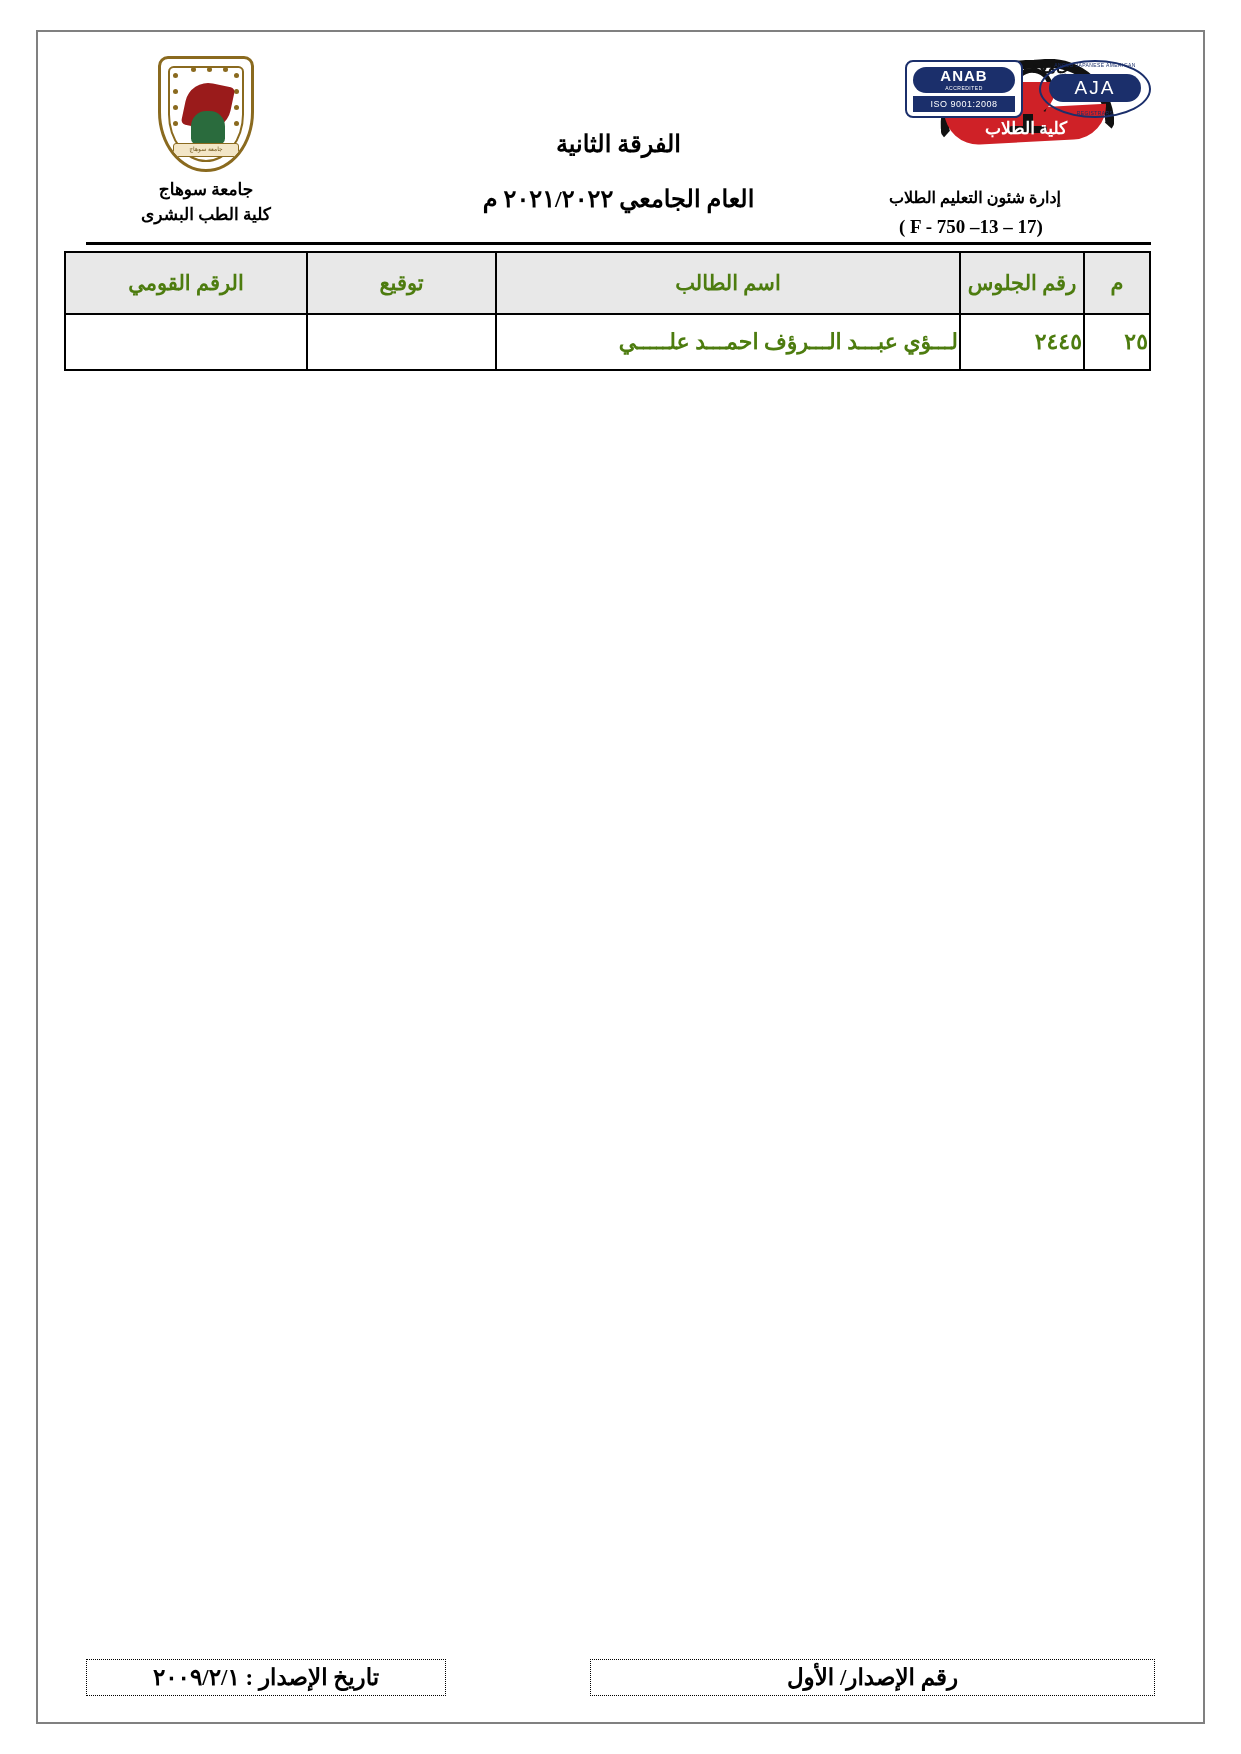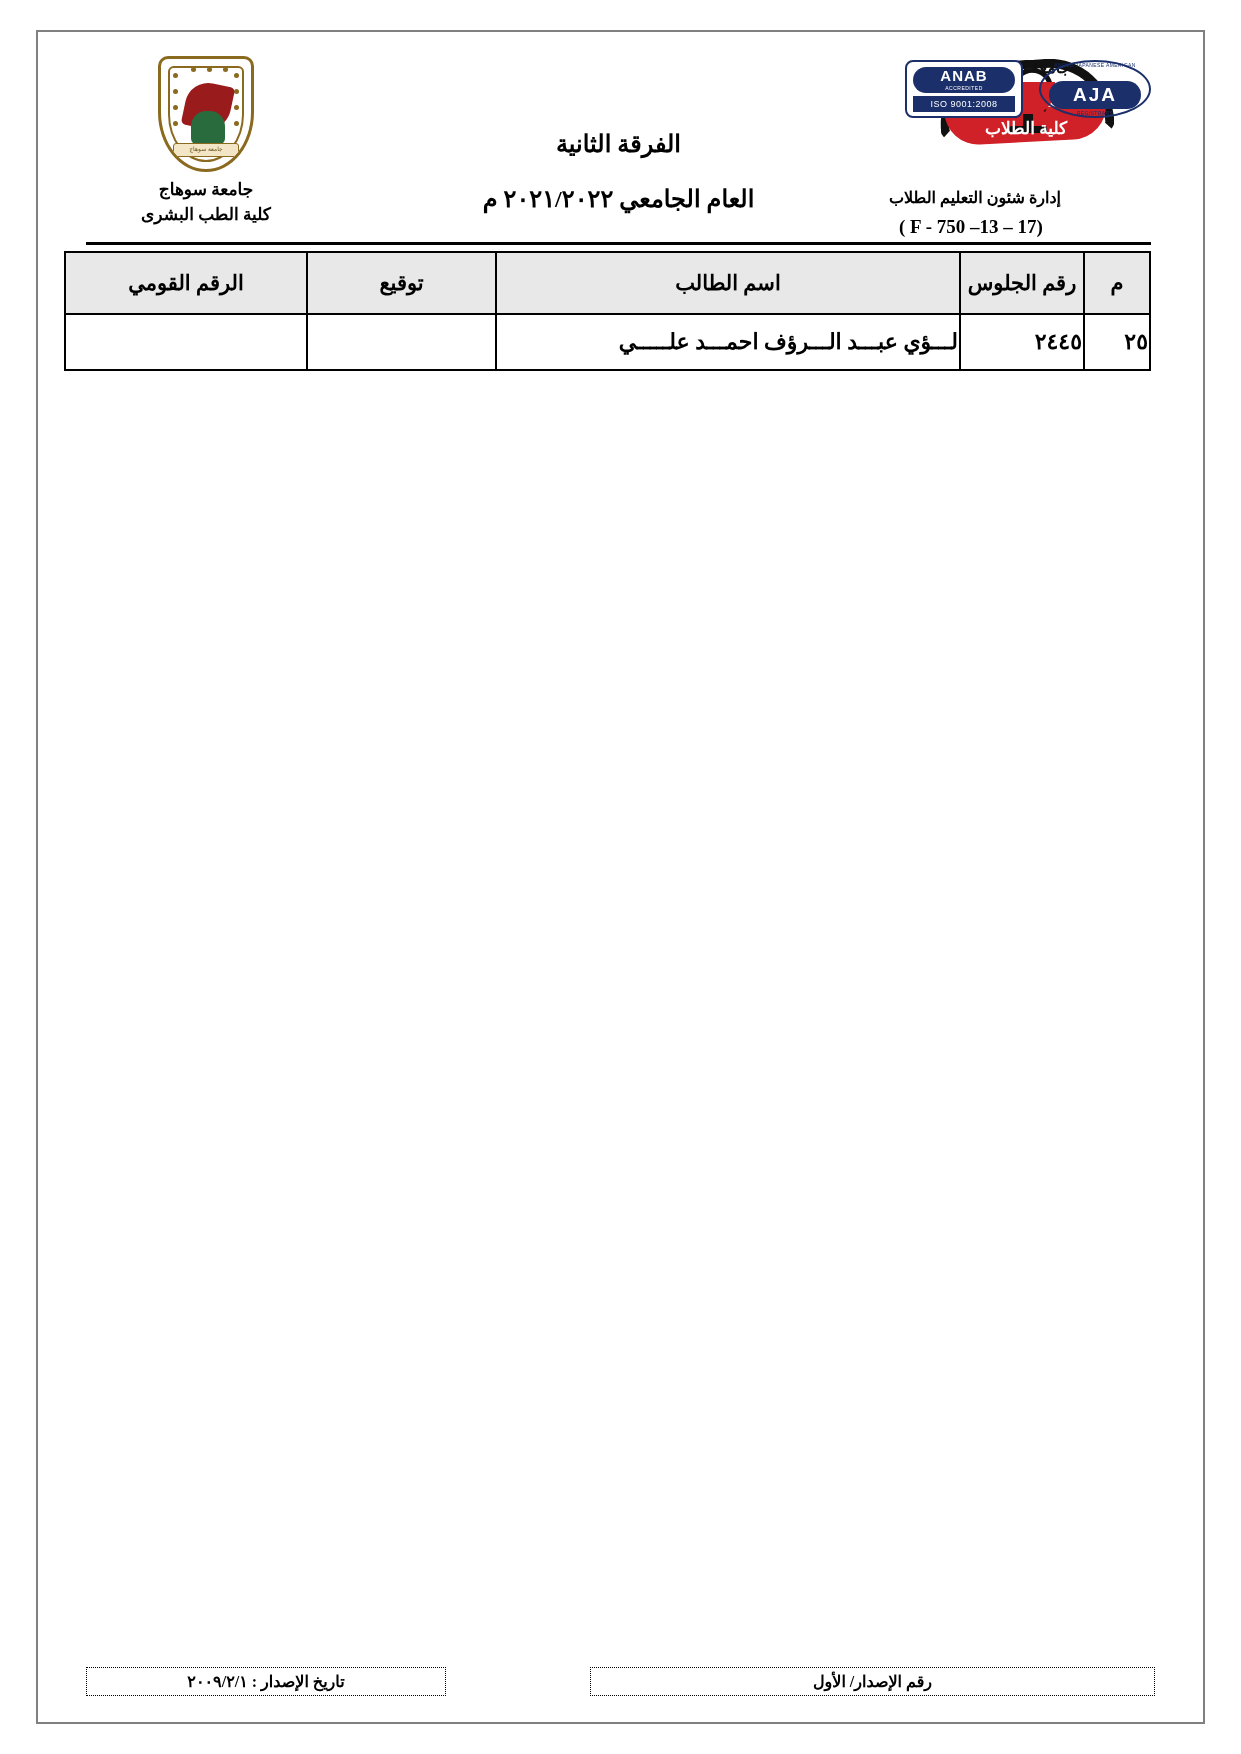--- a/index.html
+++ b/index.html
@@ -310,26 +310,25 @@
   .aja-band {
     position: absolute;
     left: 10px;
     top: 14px;
     width: 92px;
     height: 28px;
     background: #1b2f6b;
     border-radius: 14px;
     color: #fff;
     font-family: "Liberation Sans", sans-serif;
-    font-weight: bold;
+    font-weight: normal;
     font-size: 19px;
     text-align: center;
     line-height: 28px;
     letter-spacing: 2px;
-    margin-top: 7px;
   }
   .aja-top-text {
     position: absolute;
     left: 0; right: 0;
     top: 2px;
     text-align: center;
     font-family: "Liberation Sans", sans-serif;
     font-size: 5px;
     color: #1b2f6b;
     letter-spacing: 0.4px;
@@ -356,21 +355,21 @@
     border-collapse: collapse;
     margin-top: 6px;
     table-layout: fixed;
   }
   table.main th,
   table.main td {
     border: 2px solid #000;
     text-align: center;
     vertical-align: middle;
     font-weight: bold;
-    color: #000000;
+    color: #4d7c0f;
   }
   table.main th {
     background: #e8e8e8;
     font-size: 21px;
     height: 58px;
     line-height: 1.15;
   }
   table.main td {
     font-size: 22px;
     height: 52px;
@@ -395,21 +394,21 @@
     right: 86px;
     bottom: 58px;
   }
   .footer-row {
     display: flex;
     justify-content: space-between;
     gap: 10px;
   }
   .footer-box {
     border: 1px dotted #000;
-    font-size: 16px;
+    font-size: 23px;
     font-weight: bold;
     color: #000;
     text-align: center;
     padding: 4px 10px;
     box-sizing: border-box;
   }
   .fb-issue { width: 565px; }
   .fb-date  { width: 360px; }
   .iso-line {
     margin-top: 6px;

